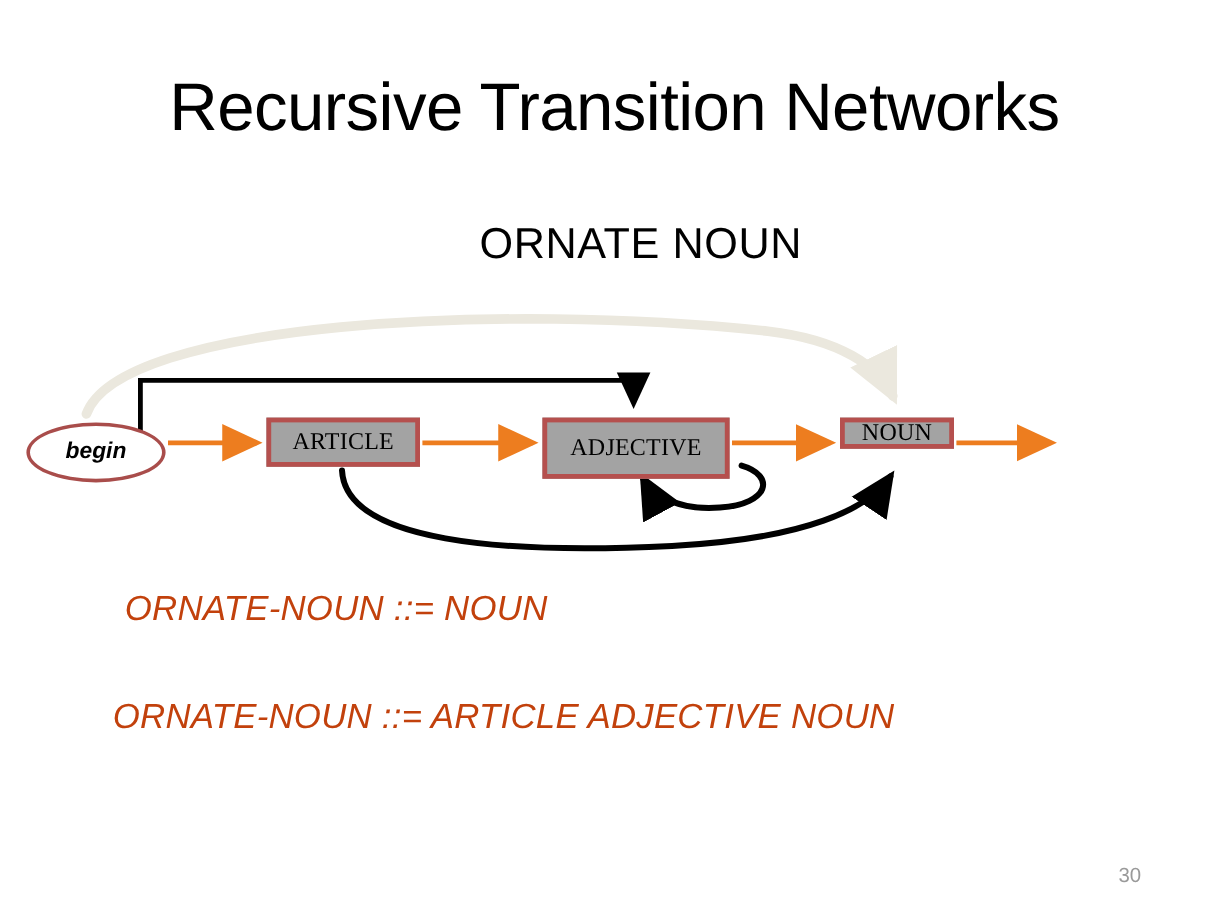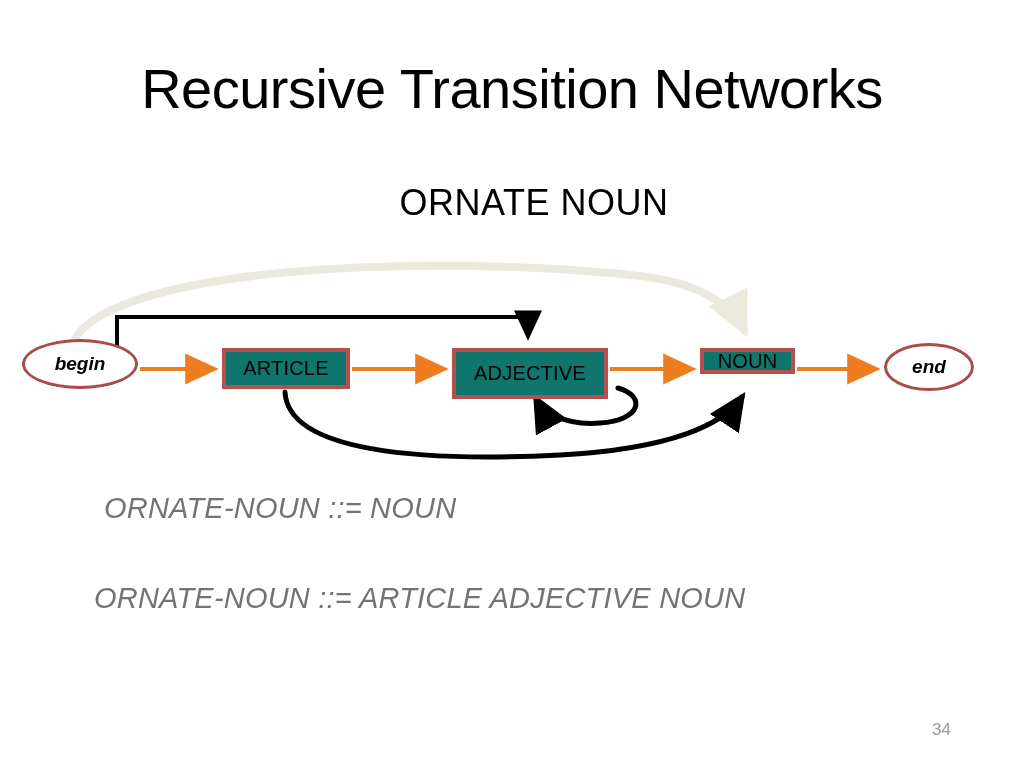--- a/index.html
+++ b/index.html
@@ -40,51 +40,52 @@
   }
   
   .diagram-svg{
     position:absolute;left:0;top:0;width:1024px;height:768px;
     pointer-events:none;
   }
   
   .node-box{
     position:absolute;
     box-sizing:border-box;
-    background:#0f766e;
+    background:#a3a3a3;
     border:4px solid #b5504e;
     display:flex;align-items:center;justify-content:center;
     font-size:20px;
     color:#000000;
     letter-spacing:0.2px;
+    font-family:Liberation Serif, serif;
   }
   .node-ellipse{
     position:absolute;
     box-sizing:border-box;
     background:#ffffff;
     border:3px solid #a94d4b;
     border-radius:50%;
     display:flex;align-items:center;justify-content:center;
     font-size:19px;
     font-style:italic;
     font-weight:bold;
     color:#000000;
   }
-  #node-begin{left:22px;top:339px;width:116px;height:50px;}
+  #node-begin{left:22px;top:352px;width:116px;height:50px;}
   #node-article{left:222px;top:348px;width:128px;height:41px;}
   #node-adjective{left:452px;top:348px;width:156px;height:51px;}
   #node-noun{left:700px;top:348px;width:95px;height:26px;}
   #node-end{left:884px;top:343px;width:90px;height:48px;}
 
   
   .rule{
     position:absolute;
     font-size:29px;
     font-style:italic;
-    color:#737373;
+    color:#c2410c;
     white-space:nowrap;
     letter-spacing:0.2px;
   }
   #rule-1{left:104px;top:492px;}
   #rule-2{left:94px;top:582px;}
 
   
   .page-number{
     position:absolute;
     left:932px;top:720px;
@@ -132,21 +133,20 @@
   </svg>
 
   <div class="node-ellipse" id="node-begin">begin</div>
 
   <div class="node-box" id="node-article">ARTICLE</div>
 
   <div class="node-box" id="node-adjective">ADJECTIVE</div>
 
   <div class="node-box" id="node-noun">NOUN</div>
 
-  <div class="node-ellipse" id="node-end">end</div>
 
   <div class="rule" id="rule-1">ORNATE-NOUN ::= NOUN</div>
 
   <div class="rule" id="rule-2">ORNATE-NOUN ::= ARTICLE ADJECTIVE NOUN</div>
 
-  <div class="page-number">34</div>
+  <div class="page-number">30</div>
 
 </div>
 
 </body></html>

